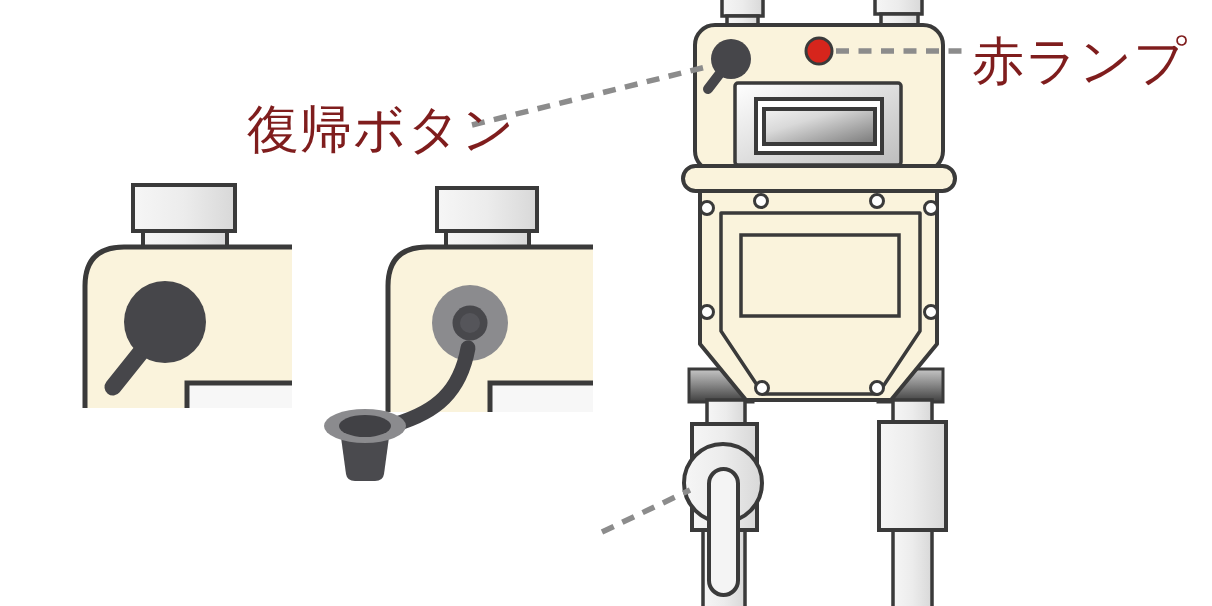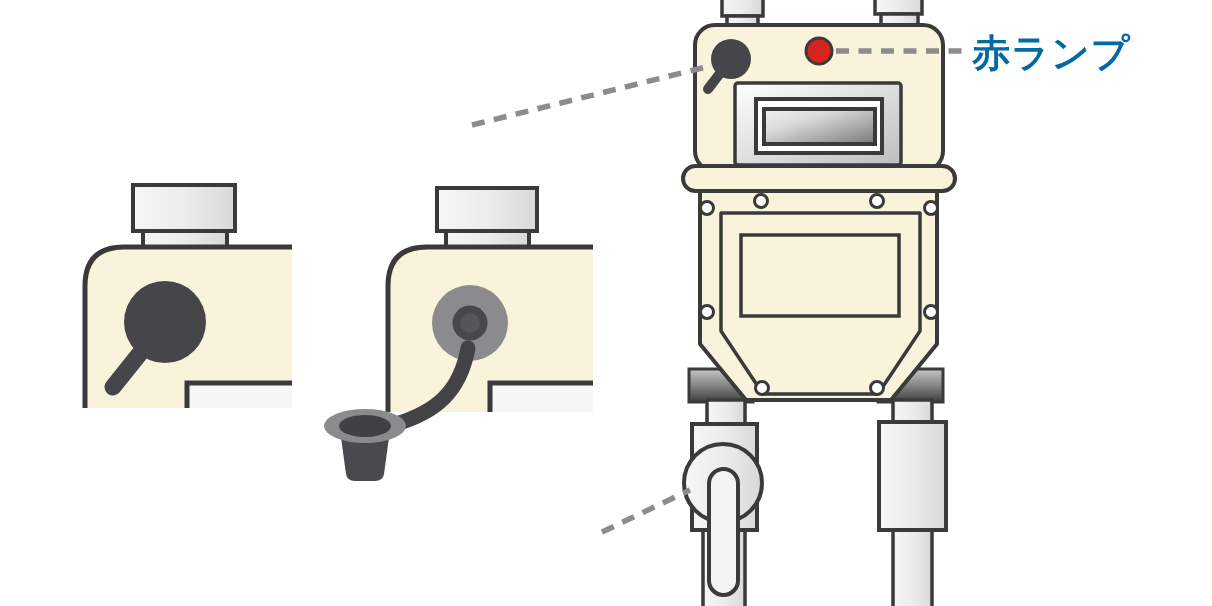--- a/index.html
+++ b/index.html
@@ -18,23 +18,23 @@
   .inkline { fill: none; stroke: var(--outline-ink); }
   .pipe    { fill: url(#gPipe); stroke: var(--outline-ink); }
   .bolt    { fill: #ffffff; stroke: var(--outline-ink); }
   .darkpart{ fill: var(--dark-part); }
   .darkstroke { stroke: var(--dark-part); fill:none; }
   .midgray { fill: var(--mid-gray); }
   .dash    { fill:none; stroke: var(--dash-gray); stroke-width:5.5; stroke-dasharray:13 9.5; }
 
   .callout-label {
     position: absolute;
-    font-size: 38px;
-    font-weight: 700;
-    color: #0369a1;
+    font-size: 52px;
+    font-weight: 400;
+    color: #7f1d1d;
     letter-spacing: 1px;
     white-space: nowrap;
     line-height: 1.15;
   }
 </style>
 </head>
 <body>
 
 <div id="stage">
 
@@ -150,14 +150,15 @@
       <ellipse fill="#414145" cx="365" cy="426" rx="26" ry="11"></ellipse>
     </g>
 
     <g>
       <path class="dash" d="M472,125 L706,67"></path>
       <path class="dash" d="M836,51 L964,51"></path>
       <path class="dash" d="M602,532 L690,490"></path>
     </g>
   </svg>
 
+  <div class="callout-label" style="left:247px; top:100px;">復帰ボタン</div>
   <div class="callout-label" style="left:972px; top:32px;">赤ランプ</div>
 </div>
 
 </body></html>

